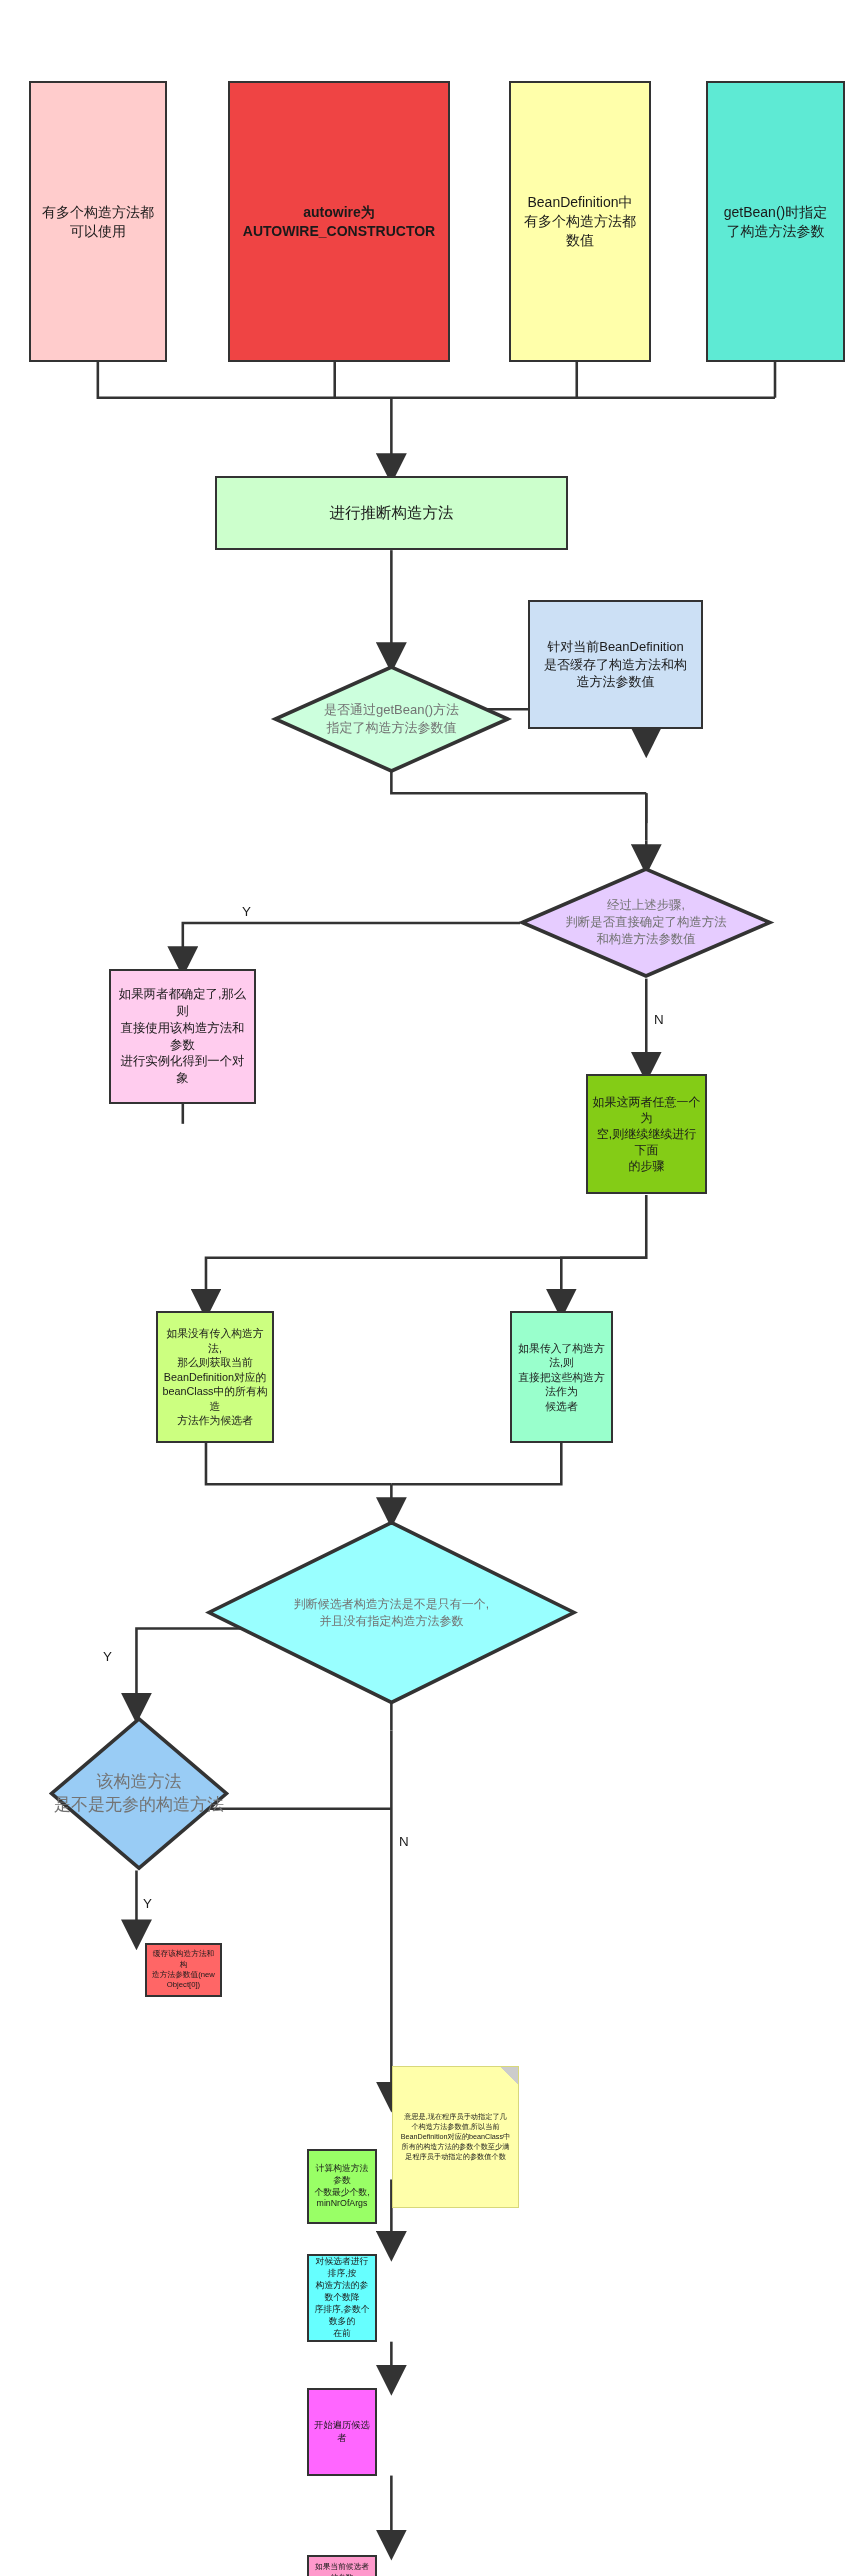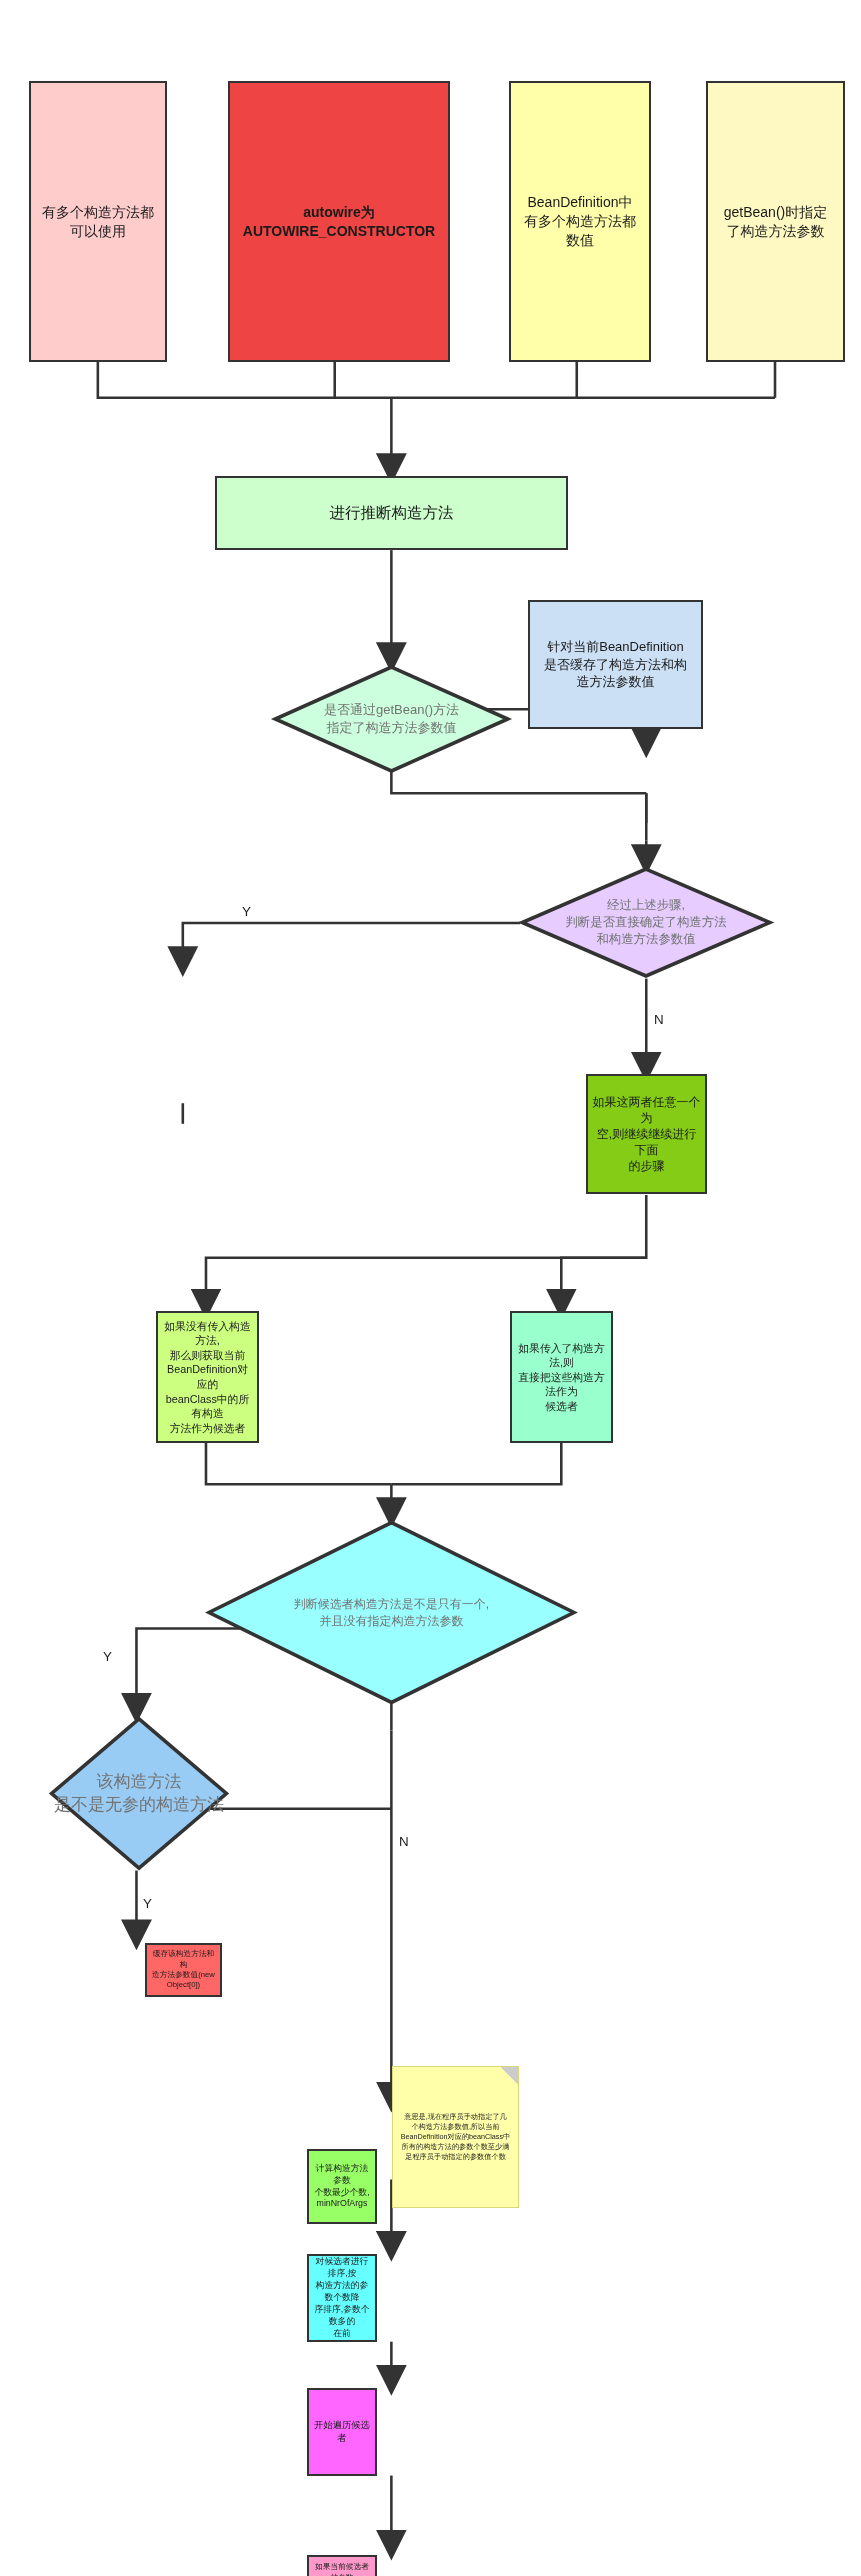--- a/index.html
+++ b/index.html
@@ -112,21 +112,21 @@
   <div class="node" style="left:29px;top:81px;width:138px;height:281px;background:#ffcccc;font-size:14px;">有多个构造方法都
 可以使用</div>
 
   <div class="node bold" style="left:228px;top:81px;width:222px;height:281px;background:#ef4444;font-size:14px;">autowire为
 AUTOWIRE_CONSTRUCTOR</div>
 
   <div class="node" style="left:509px;top:81px;width:142px;height:281px;background:#ffffaa;font-size:14px;">BeanDefinition中
 有多个构造方法都
 数值</div>
 
-  <div class="node" style="left:706px;top:81px;width:139px;height:281px;background:#fef9c3;font-size:14px;">getBean()时指定
+  <div class="node" style="left:706px;top:81px;width:139px;height:281px;background:#5eead4;font-size:14px;">getBean()时指定
 了构造方法参数</div>
 
   <div class="node" style="left:215px;top:476px;width:353px;height:74px;background:#ccffcc;font-size:15.5px;">进行推断构造方法</div>
 
   <div class="dia-wrap" style="left:273px;top:665px;width:237px;height:108px;">
     <svg width="237" height="108" viewBox="0 0 460 210">
         <polygon points="230,4 456,105 230,206 4,105" fill="#ccffdd" stroke="#333333" stroke-width="7"></polygon>
       </svg>
     <div class="dia-label" style="font-size:13px;">是否通过getBean()方法
 指定了构造方法参数值</div>
@@ -138,26 +138,29 @@
 
   <div class="dia-wrap" style="left:520px;top:867px;width:252px;height:111px;">
     <svg width="252" height="111" viewBox="0 0 490 216">
         <polygon points="245,4 486,108 245,212 4,108" fill="#e6ccff" stroke="#333333" stroke-width="7"></polygon>
       </svg>
     <div class="dia-label" style="font-size:12.4px;">经过上述步骤,
 判断是否直接确定了构造方法
 和构造方法参数值</div>
   </div>
 
+  <div class="node" style="left:109px;top:969px;width:147px;height:135px;background:#ffccee;font-size:12.4px;">如果两者都确定了,那么则
+直接使用该构造方法和参数
+进行实例化得到一个对象</div>
 
   <div class="node" style="left:586px;top:1074px;width:121px;height:120px;background:#84cc16;font-size:12px;">如果这两者任意一个为
 空,则继续继续进行下面
 的步骤</div>
 
-  <div class="node" style="left:156px;top:1311px;width:103px;height:132px;background:#ccff80;font-size:10.8px;">如果没有传入构造方法,
+  <div class="node" style="left:156px;top:1311px;width:118px;height:132px;background:#ccff80;font-size:10.8px;">如果没有传入构造方法,
 那么则获取当前
 BeanDefinition对应的
 beanClass中的所有构造
 方法作为候选者</div>
 
   <div class="node" style="left:510px;top:1311px;width:103px;height:132px;background:#99ffcc;font-size:10.8px;">如果传入了构造方法,则
 直接把这些构造方法作为
 候选者</div>
 
   <div class="dia-wrap" style="left:206px;top:1520px;width:371px;height:185px;">

